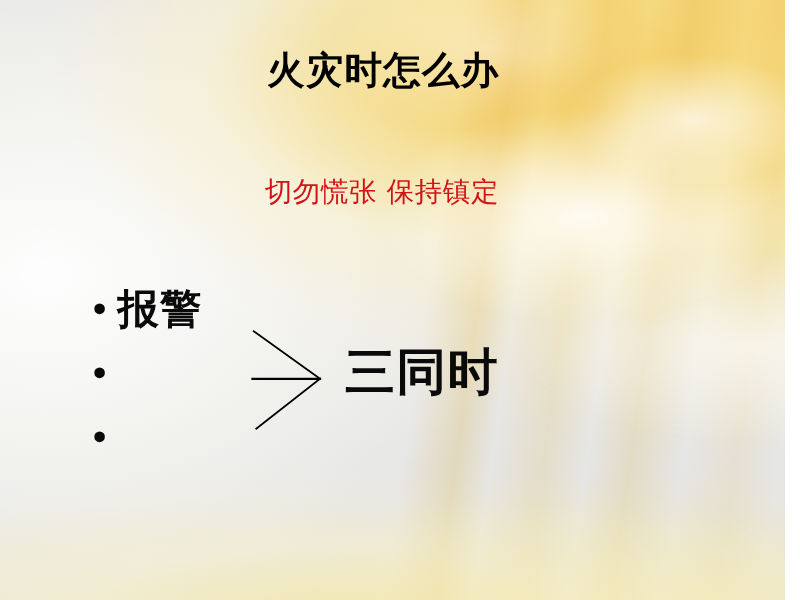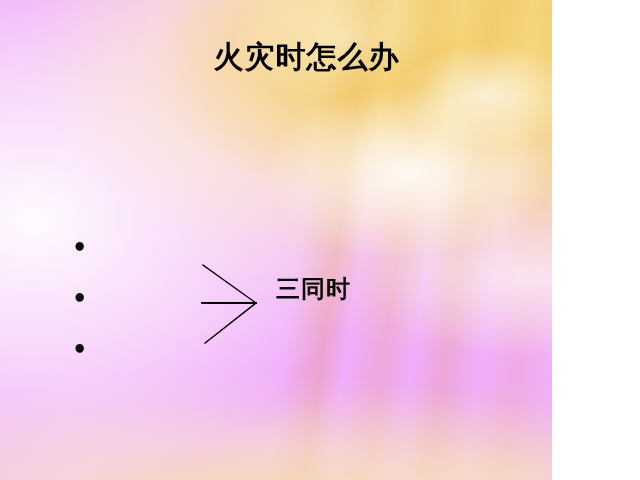--- a/index.html
+++ b/index.html
@@ -7,24 +7,24 @@
     margin: 0;
     padding: 0;
     background: #ffffff;
   }
   body {
     font-family: "DejaVu Sans", "Liberation Sans", sans-serif;
   }
 
   #slide {
     position: relative;
-    width: 552px;
+    width: 628px;
     height: 480px;
     overflow: hidden;
-    background-color: #f0abfc;
+    background-color: #e5e5e5;
     user-select: none;
   }
 
   
   .bg-layer {
     position: absolute;
     inset: 0;
     pointer-events: none;
   }
 
@@ -169,21 +169,21 @@
     display: block;
     width: 66px;
     height: 92px;
     overflow: visible;
   }
 
   .result-label {
     position: absolute;
     left: 276px;
     top: 276px;
-    font-size: 24px;
+    font-size: 40px;
     font-weight: bold;
     color: #0a0a0a;
     letter-spacing: 1px;
     line-height: 1.1;
     white-space: nowrap;
   }
 </style>
 </head>
 <body>
 
@@ -193,24 +193,26 @@
   <div class="bg-layer wash-right"></div>
   <div class="bg-layer wash-core"></div>
   <div class="bg-layer wash-streaks"></div>
   <div class="bg-layer wash-blooms"></div>
   <div class="bg-layer wash-bottom"></div>
 
   <div class="content">
 
     <div class="slide-title">火灾时怎么办</div>
 
+    <div class="slide-subtitle">切勿慌张  保持镇定</div>
 
     <ul class="bullet-list">
       <li class="bullet-item">
         <span class="bullet-dot">•</span>
+        <span class="bullet-text">报警</span>
       </li>
       <li class="bullet-item">
         <span class="bullet-dot">•</span>
       </li>
       <li class="bullet-item">
         <span class="bullet-dot">•</span>
       </li>
     </ul>
 
     <div class="arrow-wrap">

